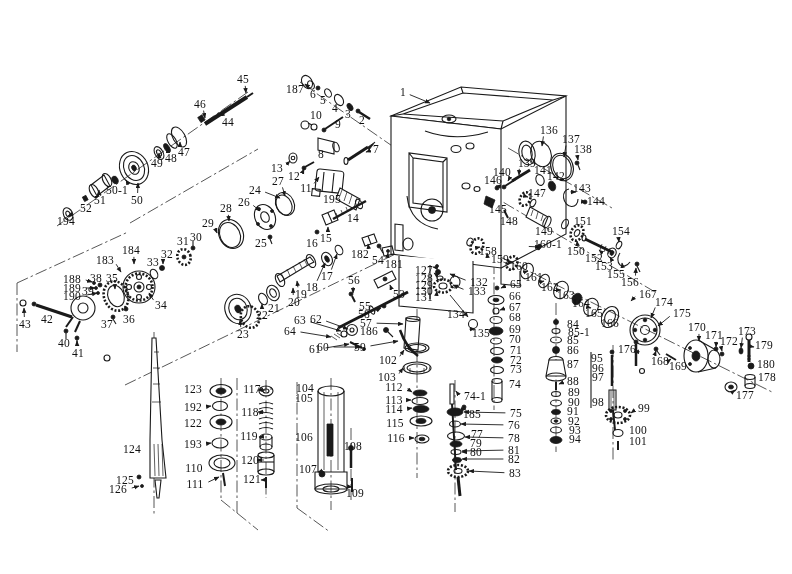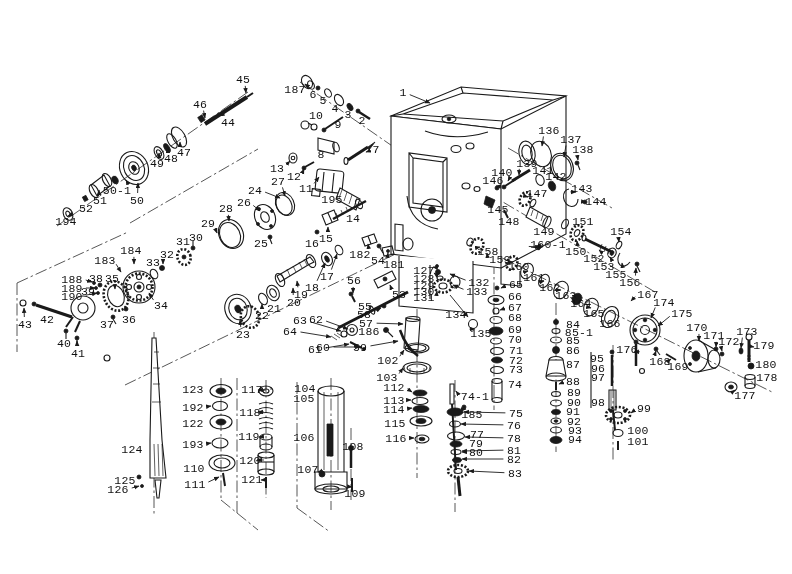--- a/index.html
+++ b/index.html
@@ -1,17 +1,17 @@
 <!DOCTYPE html>
 <html><head>
 <meta charset="utf-8">
 <style>
   html,body{margin:0;padding:0;background:#fff;}
   .canvas{position:relative;width:792px;height:548px;background:#fff;overflow:hidden;
-          font-family:Liberation Mono, monospace;}
+          font-family:Liberation Serif, serif;}
   svg{display:block}
   svg *{vector-effect:non-scaling-stroke;}
   .s  {stroke:#1a1a1a;fill:none;stroke-width:1.1;}
   .sw {stroke:#1a1a1a;fill:#fff;stroke-width:1.1;}
   .pd {stroke:#1a1a1a;fill:#1a1a1a;stroke-width:.8;}
   .teeth{stroke:#1a1a1a;fill:none;stroke-width:2.6;stroke-dasharray:2 1.7;}
   .rod{stroke:#1a1a1a;fill:none;}
   .cl {stroke:#444;fill:none;stroke-width:.9;stroke-dasharray:12 3 2.5 3;}
   .hx {stroke:#1a1a1a;fill:none;stroke-width:.7;}
   .lbl{font-size:11.5px;fill:#111;letter-spacing:.2px;}

